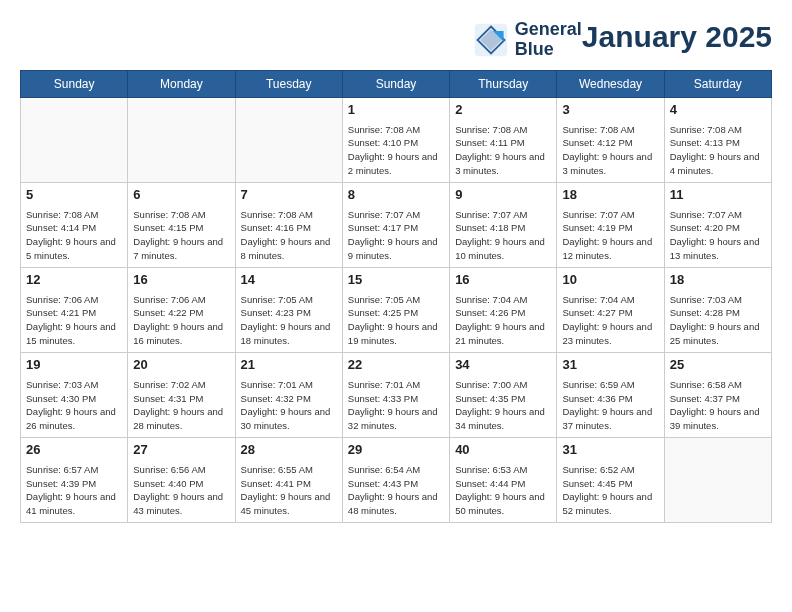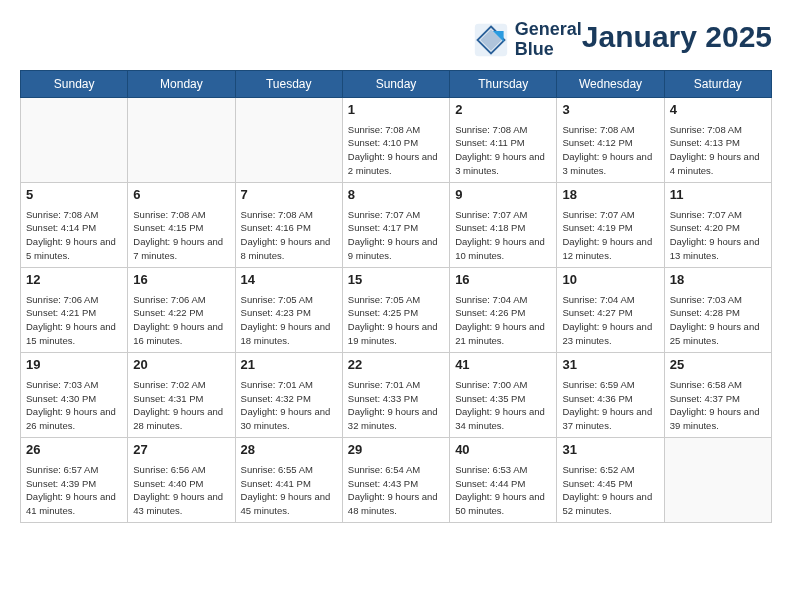--- a/index.html
+++ b/index.html
@@ -208,21 +208,21 @@
         </td>
         <td>
           <div class="day-number">21</div>
           <div class="day-info">Sunrise: 7:01 AM<br>Sunset: 4:32 PM<br>Daylight: 9 hours and 30 minutes.</div>
         </td>
         <td>
           <div class="day-number">22</div>
           <div class="day-info">Sunrise: 7:01 AM<br>Sunset: 4:33 PM<br>Daylight: 9 hours and 32 minutes.</div>
         </td>
         <td>
-          <div class="day-number">41</div>
+          <div class="day-number">34</div>
           <div class="day-info">Sunrise: 7:00 AM<br>Sunset: 4:35 PM<br>Daylight: 9 hours and 34 minutes.</div>
         </td>
         <td>
           <div class="day-number">31</div>
           <div class="day-info">Sunrise: 6:59 AM<br>Sunset: 4:36 PM<br>Daylight: 9 hours and 37 minutes.</div>
         </td>
         <td>
           <div class="day-number">25</div>
           <div class="day-info">Sunrise: 6:58 AM<br>Sunset: 4:37 PM<br>Daylight: 9 hours and 39 minutes.</div>
         </td>

